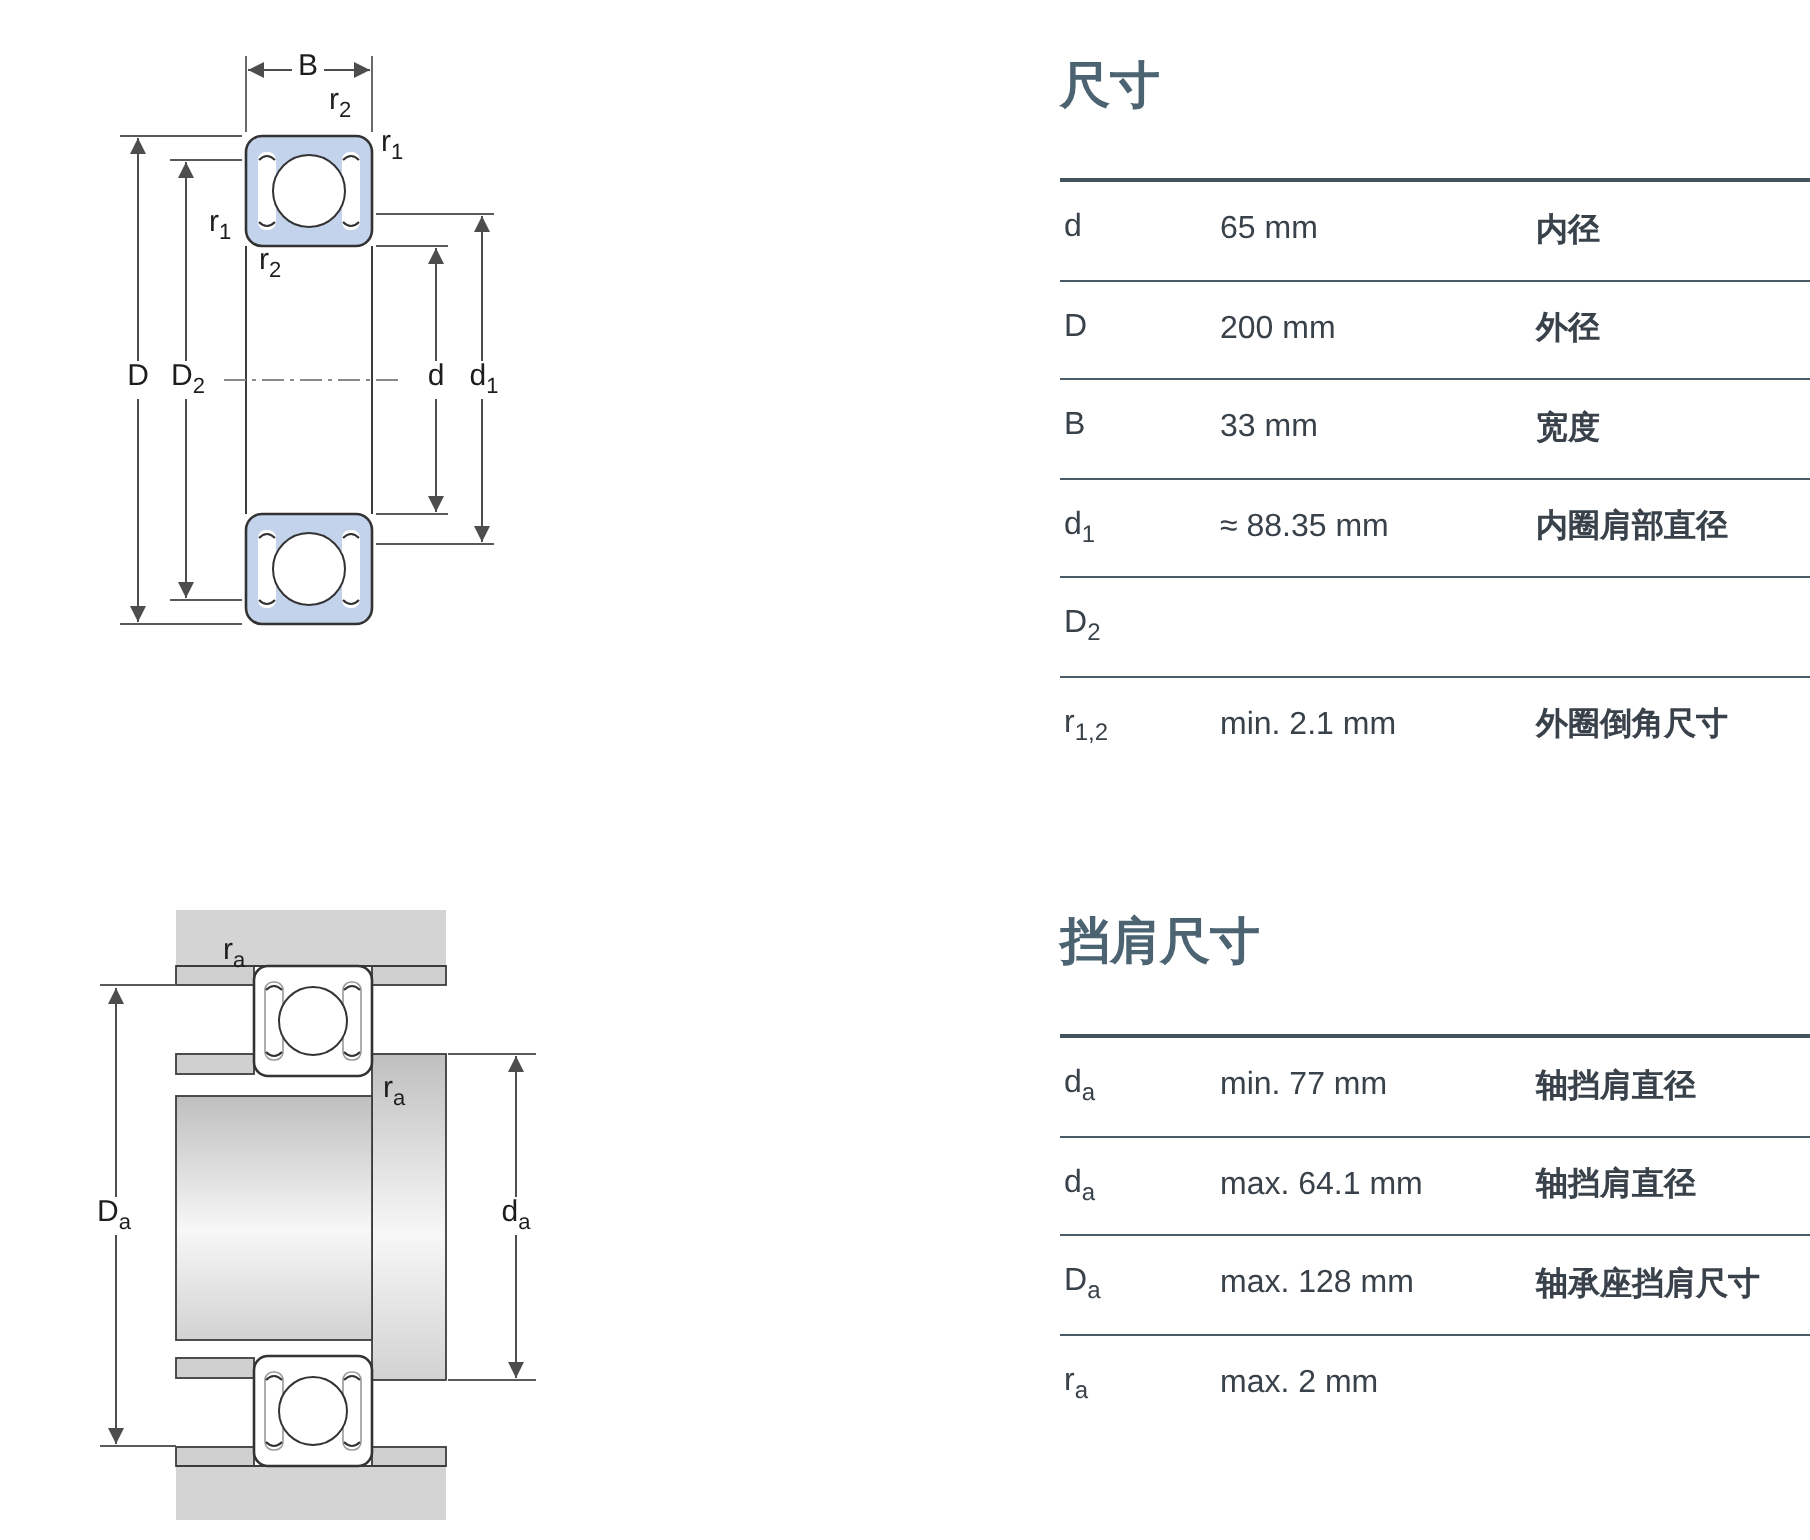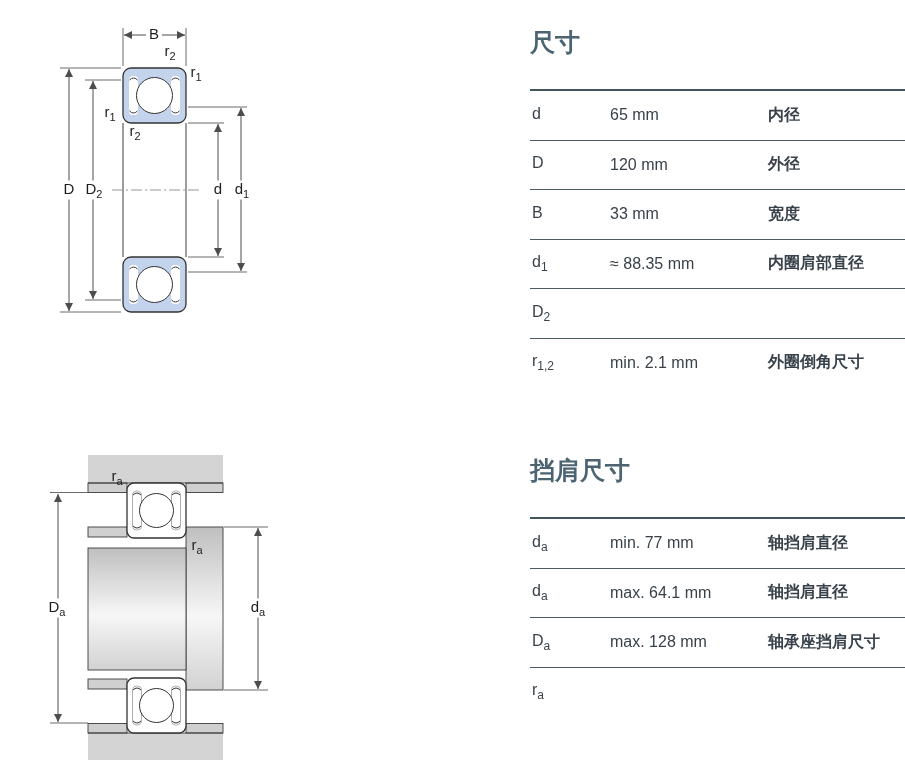--- a/index.html
+++ b/index.html
@@ -145,21 +145,21 @@
     <h2 class="sec-title" style="top:26px">尺寸</h2>
 
     <div class="spec-table" style="top:89px">
       <div class="trow">
         <span class="sym"><span>d</span><sub></sub></span>
         <span class="val">65 mm</span>
         <span class="desc">内径</span>
       </div>
       <div class="trow">
         <span class="sym"><span>D</span><sub></sub></span>
-        <span class="val">120 mm</span>
+        <span class="val">200 mm</span>
         <span class="desc">外径</span>
       </div>
       <div class="trow">
         <span class="sym"><span>B</span><sub></sub></span>
         <span class="val">33 mm</span>
         <span class="desc">宽度</span>
       </div>
       <div class="trow">
         <span class="sym"><span>d</span><sub>1</sub></span>
         <span class="val">≈ 88.35 mm</span>
@@ -188,17 +188,18 @@
         <span class="val">max. 64.1 mm</span>
         <span class="desc">轴挡肩直径</span>
       </div>
       <div class="trow">
         <span class="sym"><span>D</span><sub>a</sub></span>
         <span class="val">max. 128 mm</span>
         <span class="desc">轴承座挡肩尺寸</span>
       </div>
       <div class="trow">
         <span class="sym"><span>r</span><sub>a</sub></span>
+        <span class="val">max. 2 mm</span>
       </div>
     </div>
 
   </div>
 </div>
 
 </body></html>

